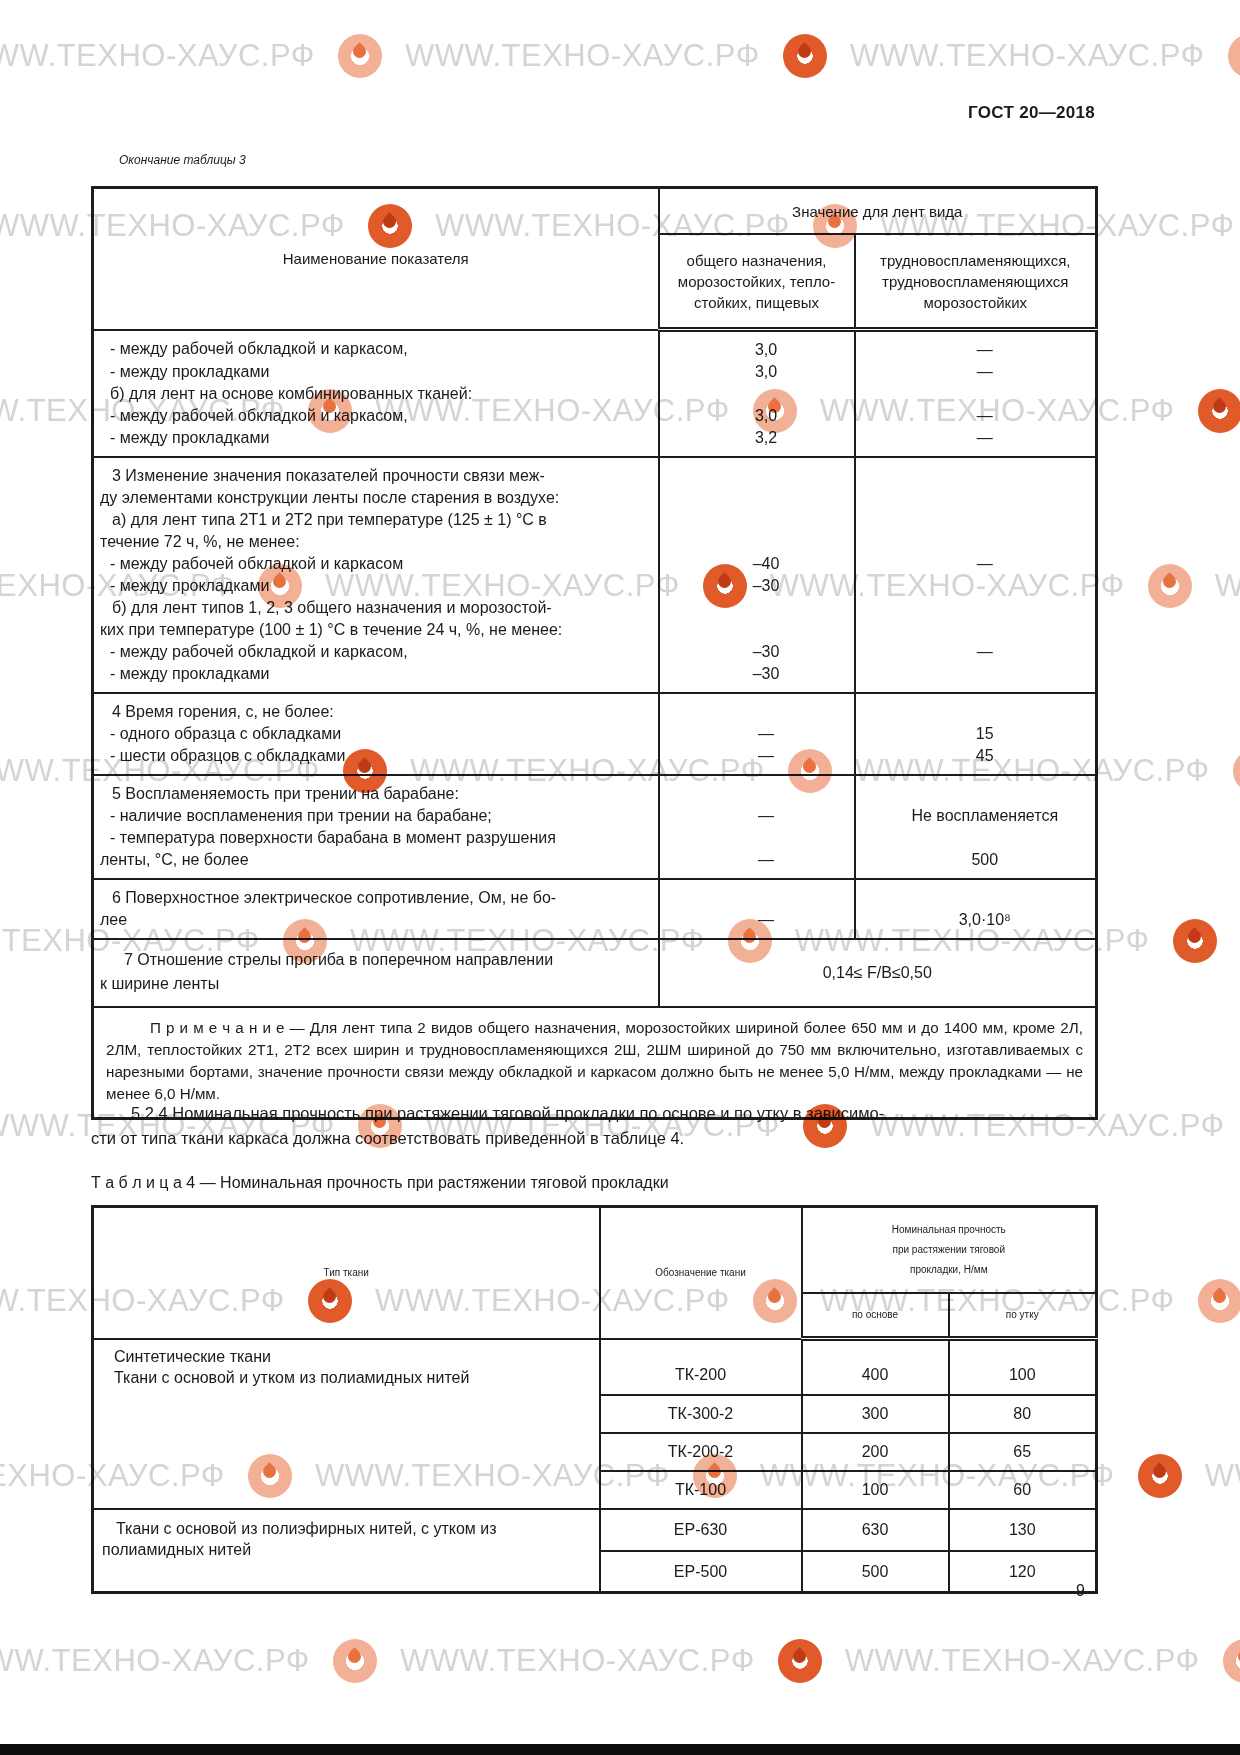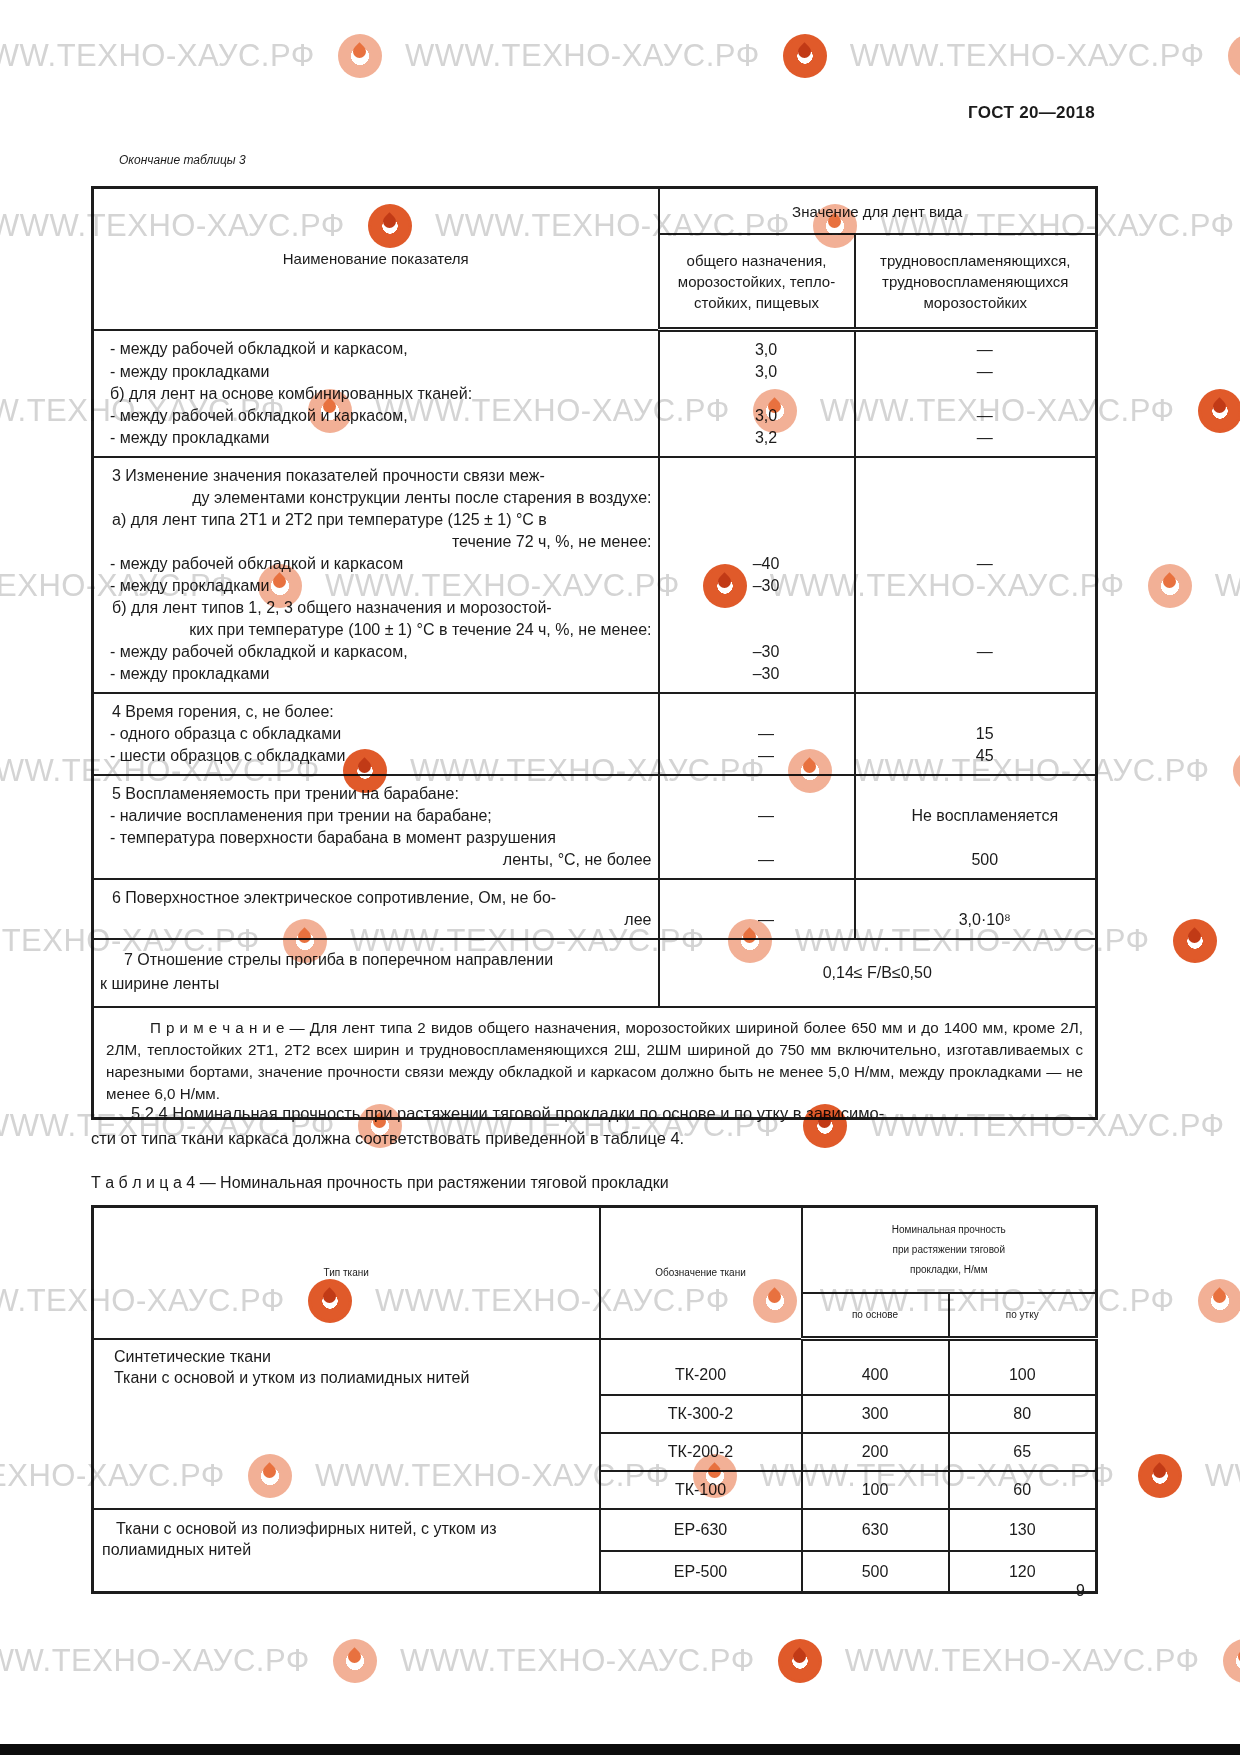--- a/index.html
+++ b/index.html
@@ -45,21 +45,21 @@
   #table3{top:186px;}
   #table3 thead td{border:2px solid #1d1d1d;text-align:center;vertical-align:middle;
     font-size:15px;line-height:21px;padding:4px 4px;}
   #table3 thead tr.sub td{border-bottom:5px double #1d1d1d;}
   #table3 thead tr.grp td.span2{height:36px;}
   #table3 thead tr.sub td{height:84px;}
   #table3 tbody td{line-height:22px;border-top:none;border-bottom:none;padding-top:0;padding-bottom:0;}
   #table3 tr.sep td{border-top:2px solid #1d1d1d;}
   #table3 tr.pt td{padding-top:7px;}
   #table3 tr.pb td{padding-bottom:7px;}
-  #table3 td.in0{padding-left:6px;padding-right:6px;text-align:right;}
+  #table3 td.in0{padding-left:6px;padding-right:6px;}
   #table3 td.in1{padding-left:16px;padding-right:6px;}
   #table3 td.in2{padding-left:18px;padding-right:6px;}
   #table3 td.vcell{text-align:center;padding-left:20px;}
   #table3 td.row7-text{white-space:pre-line;text-indent:24px;padding:8px 6px 10px 6px;line-height:24px;}
   #table3 td.row7-val{text-align:center;vertical-align:middle;}
   #table3 td.note-cell{padding:9px 12px 12px 12px;font-size:15.2px;line-height:22px;
     text-align:justify;text-indent:44px;}
 
   
   #table4{top:1205px;}

